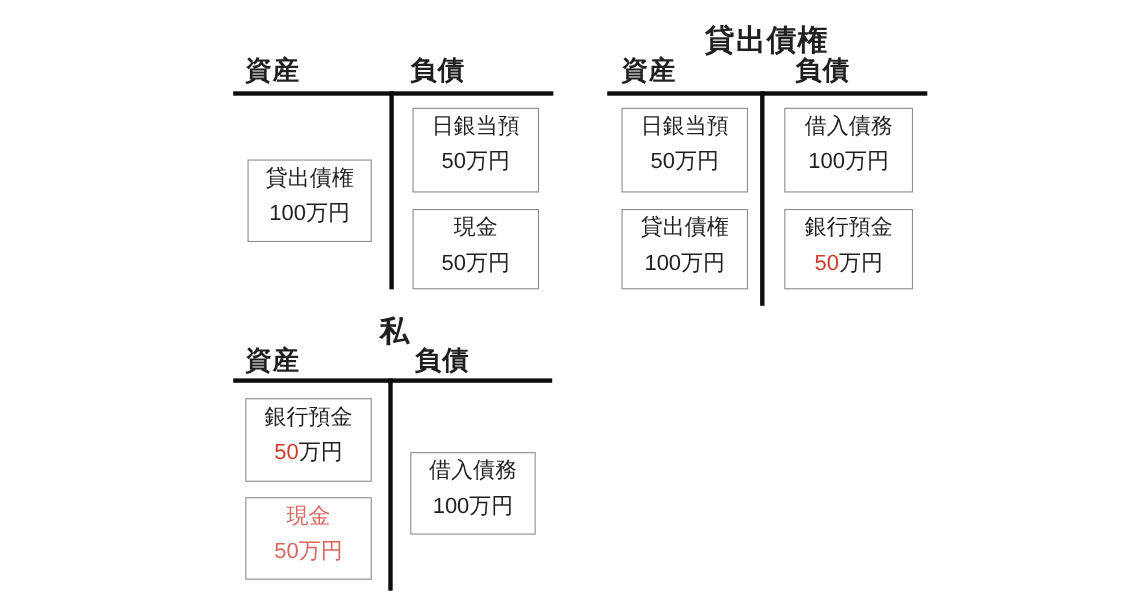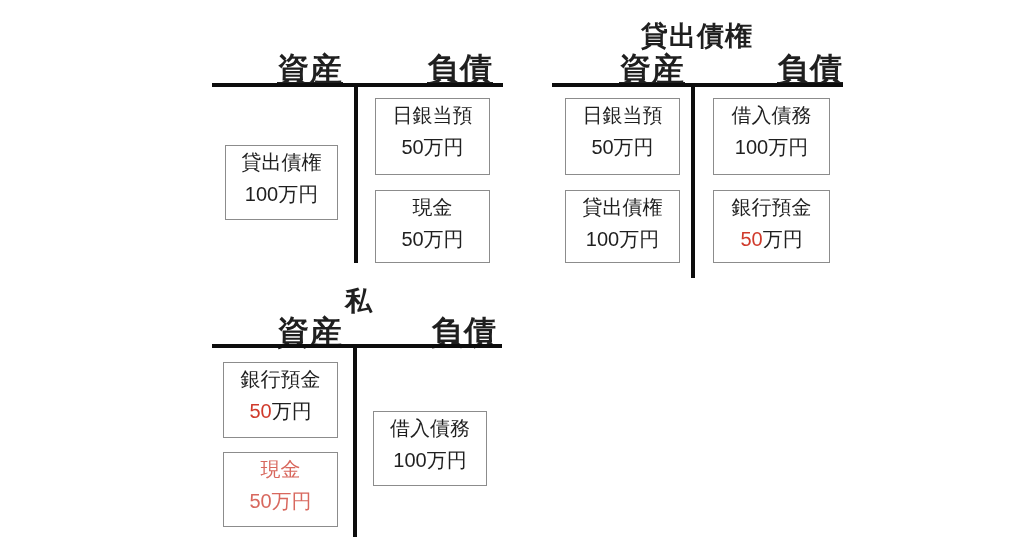--- a/index.html
+++ b/index.html
@@ -23,26 +23,25 @@
   }
   .abs { position: absolute; }
   .t-title {
     font-size: 27px;
     font-weight: 600;
     text-align: center;
     letter-spacing: 1px;
     white-space: nowrap;
   }
   .col-label {
-    font-size: 32px;
+    font-size: 24px;
     font-weight: 600;
-    text-align: right;
+    text-align: left;
     letter-spacing: 1px;
     white-space: nowrap;
-    text-decoration: underline;
   }
   .hline { background: var(--line); height: 4px; }
   .vline { background: var(--line); width: 4px; }
   .entry {
     border: 1px solid var(--box-border);
     background: var(--background);
     display: flex;
     flex-direction: column;
     align-items: center;
     justify-content: flex-start;

